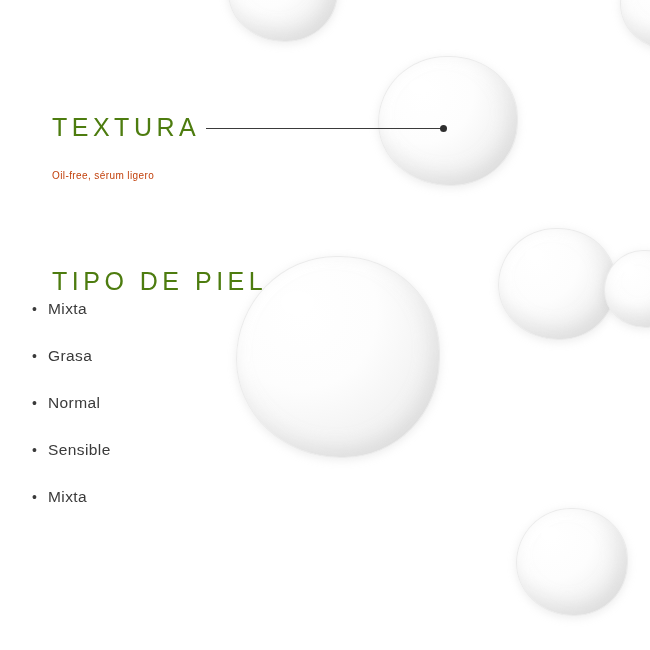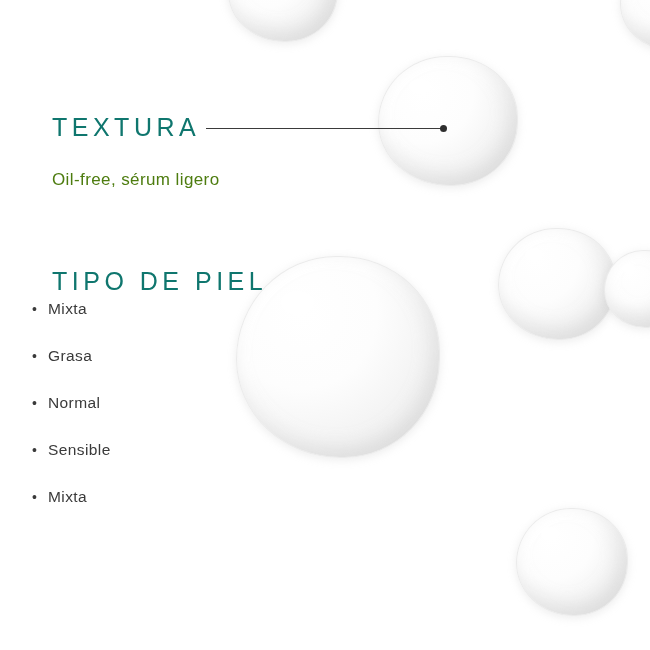--- a/index.html
+++ b/index.html
@@ -80,33 +80,33 @@
     background: #2e2e2e;
   }
 
   
   .heading {
     position: absolute;
     font-family: "Liberation Sans", sans-serif;
     font-weight: 400;
     font-size: 25px;
     letter-spacing: 4.5px;
-    color: #0f766e;
+    color: #4d7c0f;
     white-space: nowrap;
   }
   #texture-heading { left: 52px; top: 113px; }
   #skintype-heading { left: 52px; top: 245px; margin-top: 22px; }
 
   .subtext {
     position: absolute;
     left: 52px;
     top: 170px;
-    font-size: 17px;
+    font-size: 10px;
     letter-spacing: 0.4px;
-    color: #4d7c0f;
+    color: #c2410c;
     white-space: nowrap;
   }
 
   .bullet-list {
     position: absolute;
     left: 32px;
     top: 300px;
     margin: 0;
     padding: 0;
     list-style: none;

